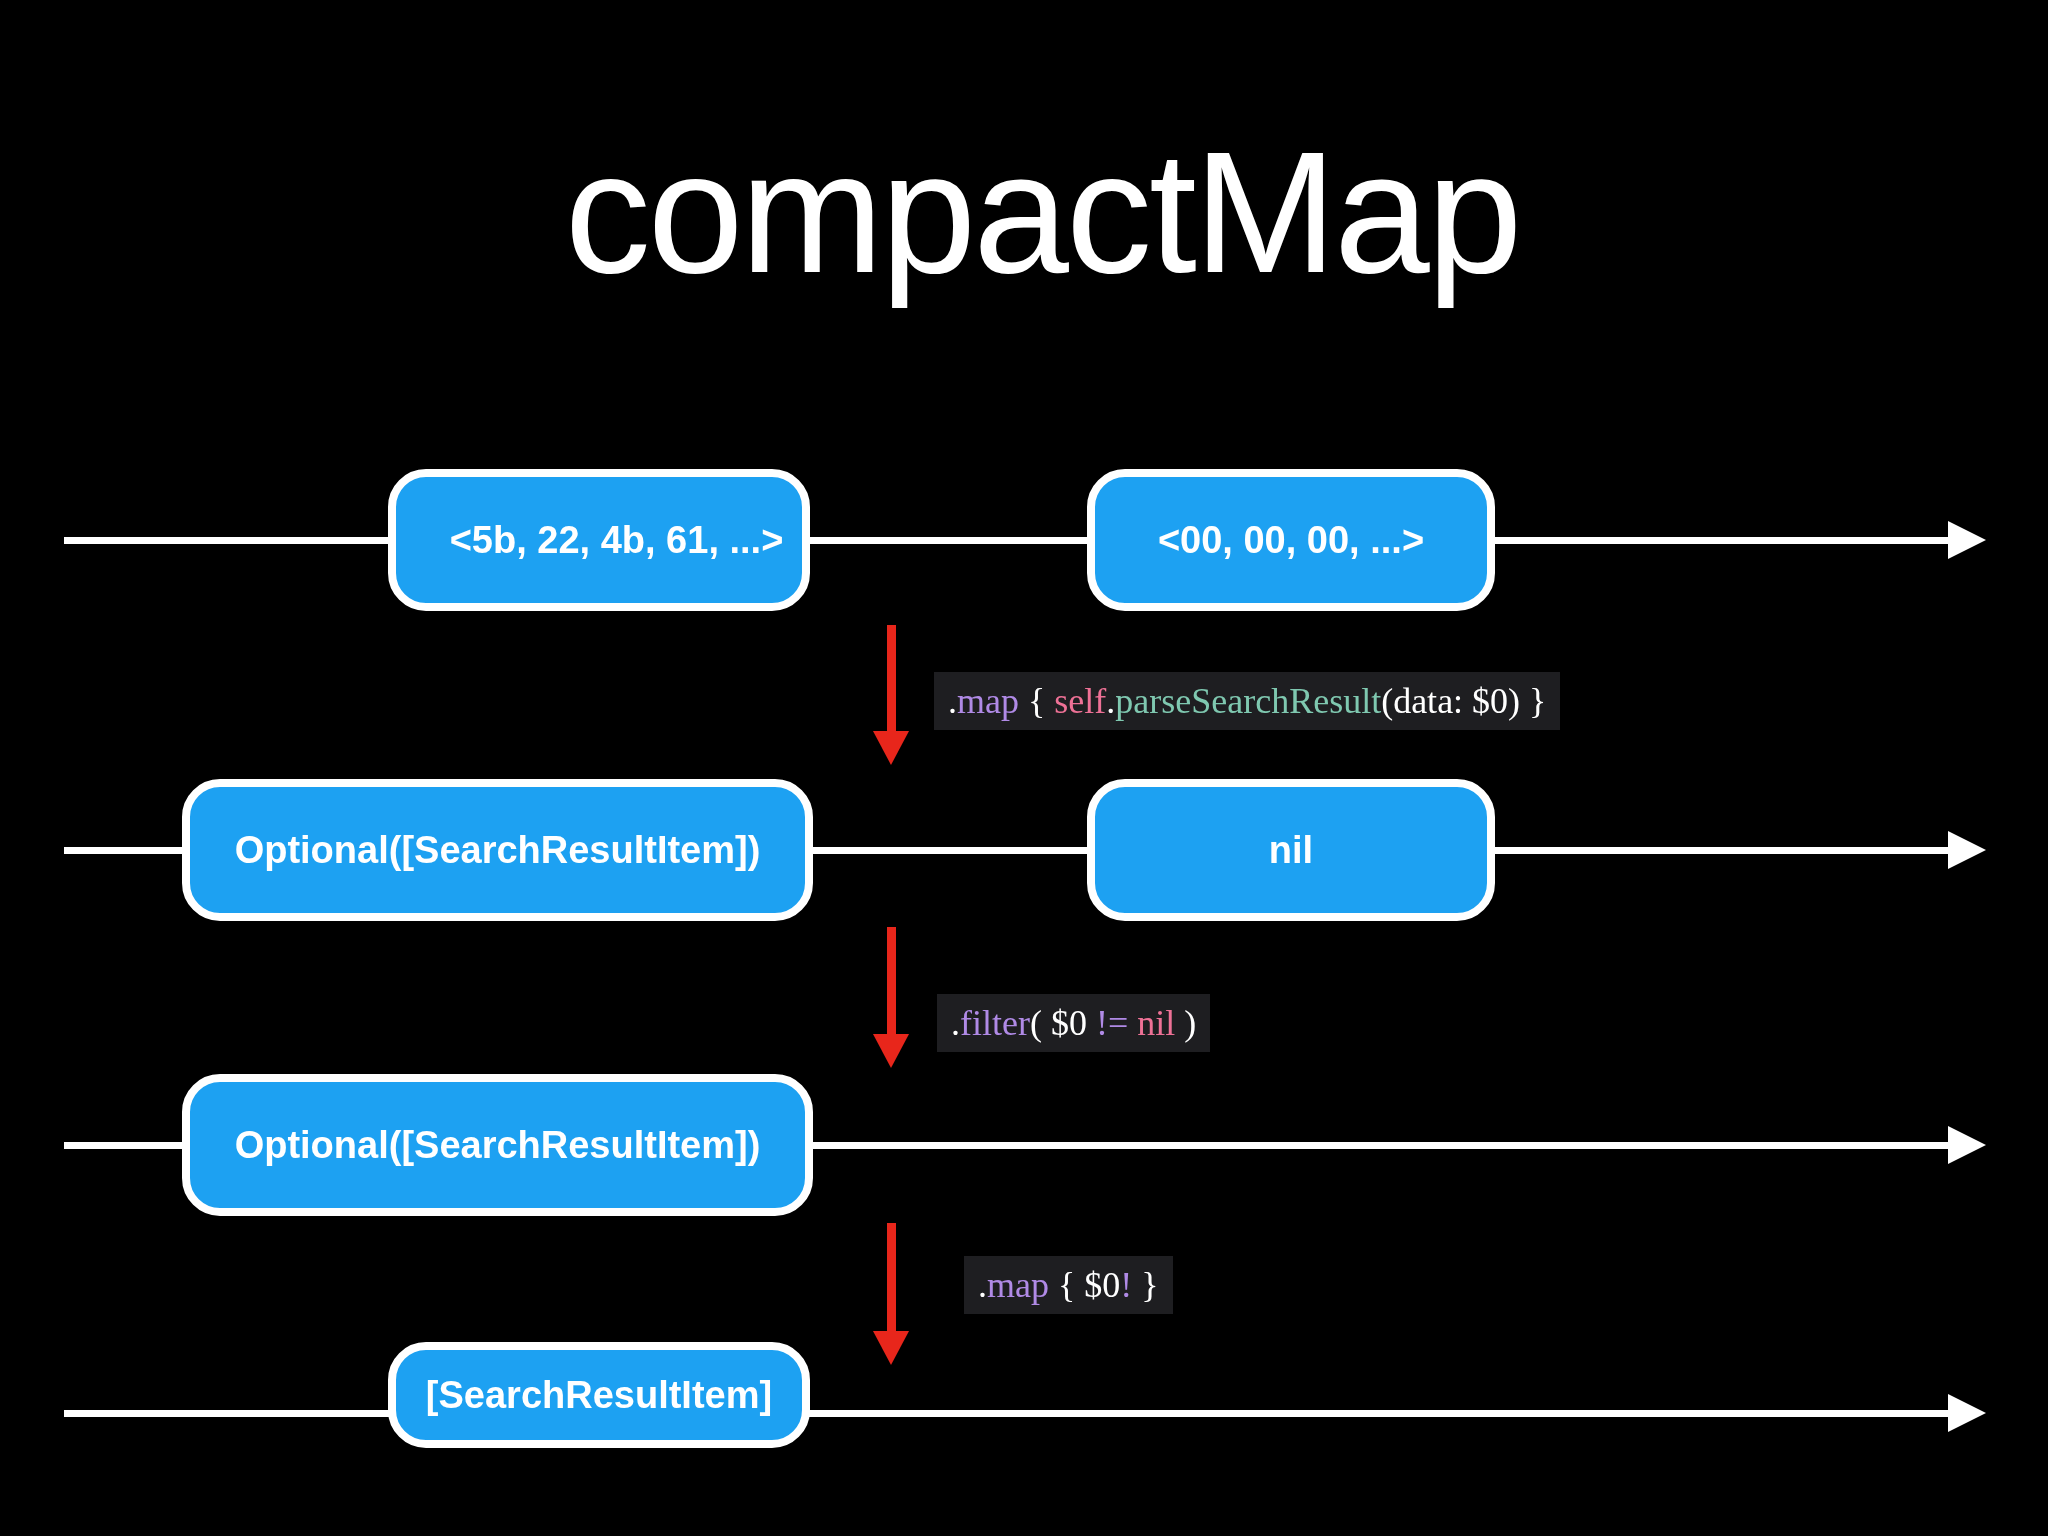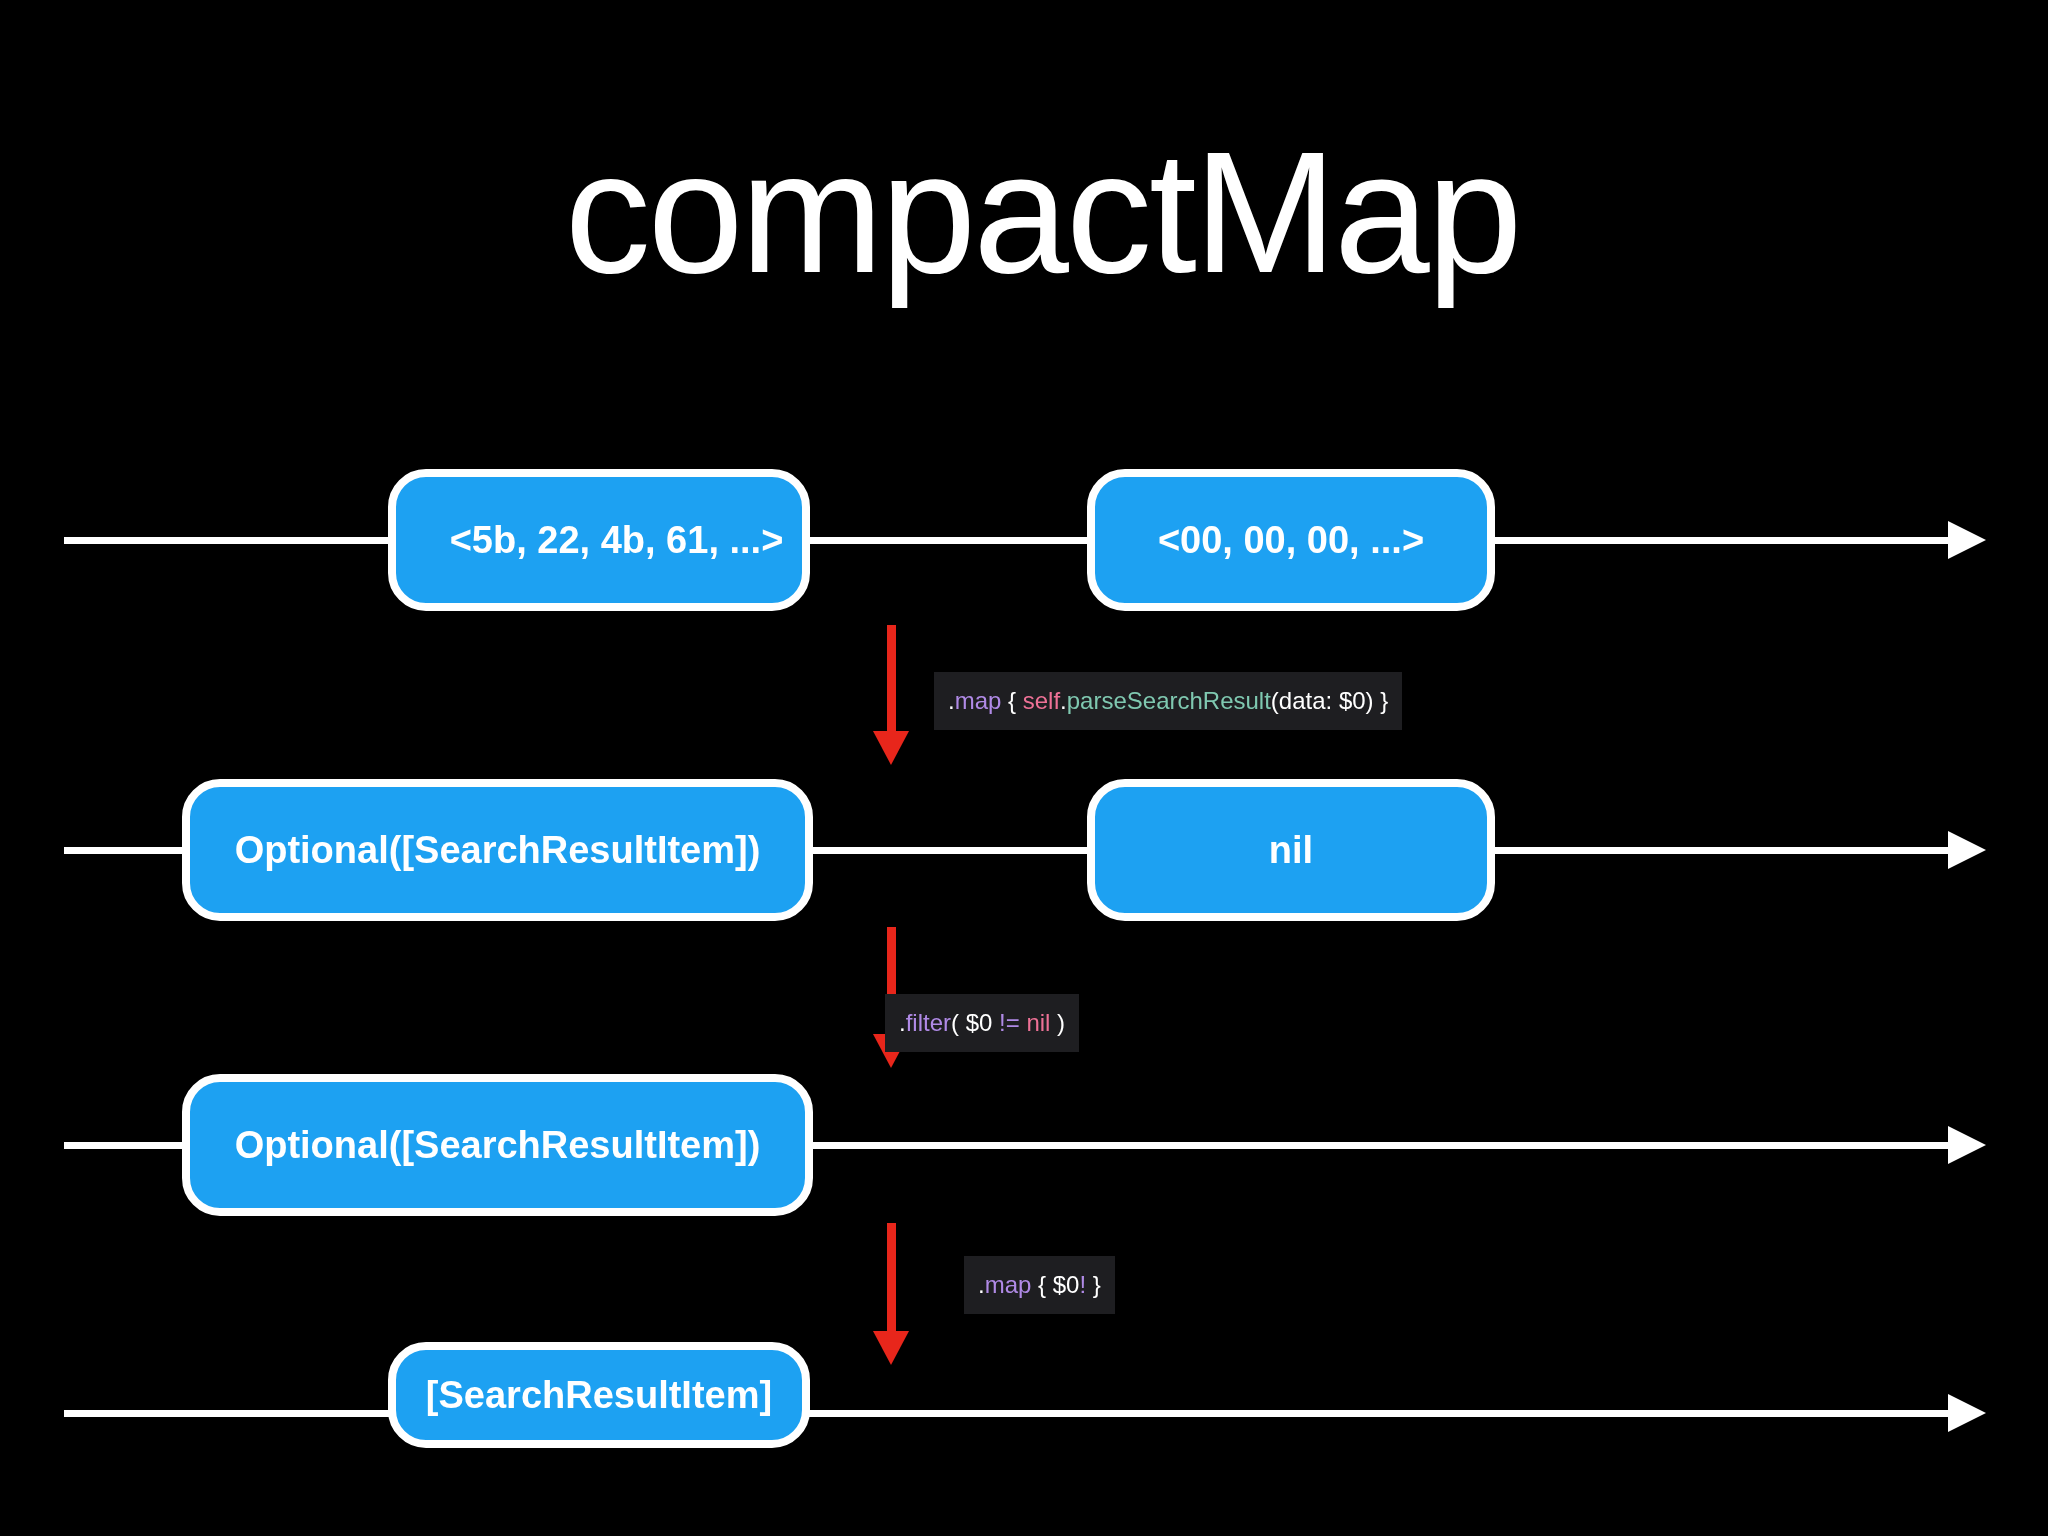--- a/index.html
+++ b/index.html
@@ -28,21 +28,21 @@
   }
   .op-stem{position:absolute;width:9px;background:var(--red);}
   .op-head{
     position:absolute;width:0;height:0;
     border-left:18px solid transparent;border-right:18px solid transparent;
     border-top:34px solid var(--red);
   }
   .code-label{
     position:absolute;height:58px;line-height:58px;padding:0 14px;
     background:var(--codebg);color:var(--plain);
-    font-family:Liberation Sans, sans-serif;font-size:24px;white-space:pre;
+    font-family:Liberation Serif, serif;font-size:36px;white-space:pre;
   }
   .tok-plain{color:var(--plain);}
   .tok-keyword{color:var(--kw);}
   .tok-pink{color:var(--pink);}
   .tok-type{color:var(--type);}
 </style>
 </head>
 <body style="--line: #ffffff; --blue: #1da1f2; --red: #e8261b; --codebg: #1e1e21; --plain: #ffffff; --kw: #b08ae6; --pink: #ee7196; --type: #7fc8b0;">
 
 <div class="stage">
@@ -72,18 +72,18 @@
       <div class="timeline-line" style="left: 64px; top: 1410px; width: 1884px;"></div>
       <div class="timeline-arrowhead" style="left: 1948px; top: 1394px;"></div>
       <div class="event-box" style="left: 388px; top: 1342px; width: 422px; height: 106px;">
         <span>[SearchResultItem]</span>
       </div>
       <div class="op-stem" style="left: 887px; top: 625px; height: 106px;"></div>
       <div class="op-head" style="left: 873px; top: 731px;"></div>
       <div class="code-label" style="left: 934px; top: 672px;"><span class="tok-plain">.</span><span class="tok-keyword">map</span><span class="tok-plain"> { </span><span class="tok-pink">self</span><span class="tok-plain">.</span><span class="tok-type">parseSearchResult</span><span class="tok-plain">(data: $0) }</span></div>
       <div class="op-stem" style="left: 887px; top: 927px; height: 107px;"></div>
       <div class="op-head" style="left: 873px; top: 1034px;"></div>
-      <div class="code-label" style="left: 885px; top: 994px;"><span class="tok-plain">.</span><span class="tok-keyword">filter</span><span class="tok-plain">( $0 </span><span class="tok-keyword">!=</span><span class="tok-plain"> </span><span class="tok-pink">nil</span><span class="tok-plain"> )</span></div>
+      <div class="code-label" style="left: 937px; top: 994px;"><span class="tok-plain">.</span><span class="tok-keyword">filter</span><span class="tok-plain">( $0 </span><span class="tok-keyword">!=</span><span class="tok-plain"> </span><span class="tok-pink">nil</span><span class="tok-plain"> )</span></div>
       <div class="op-stem" style="left: 887px; top: 1223px; height: 108px;"></div>
       <div class="op-head" style="left: 873px; top: 1331px;"></div>
       <div class="code-label" style="left: 964px; top: 1256px;"><span class="tok-plain">.</span><span class="tok-keyword">map</span><span class="tok-plain"> { </span><span class="tok-plain">$0</span><span class="tok-keyword">!</span><span class="tok-plain"> }</span></div>
     </div>
 </div>
 
 </body></html>

